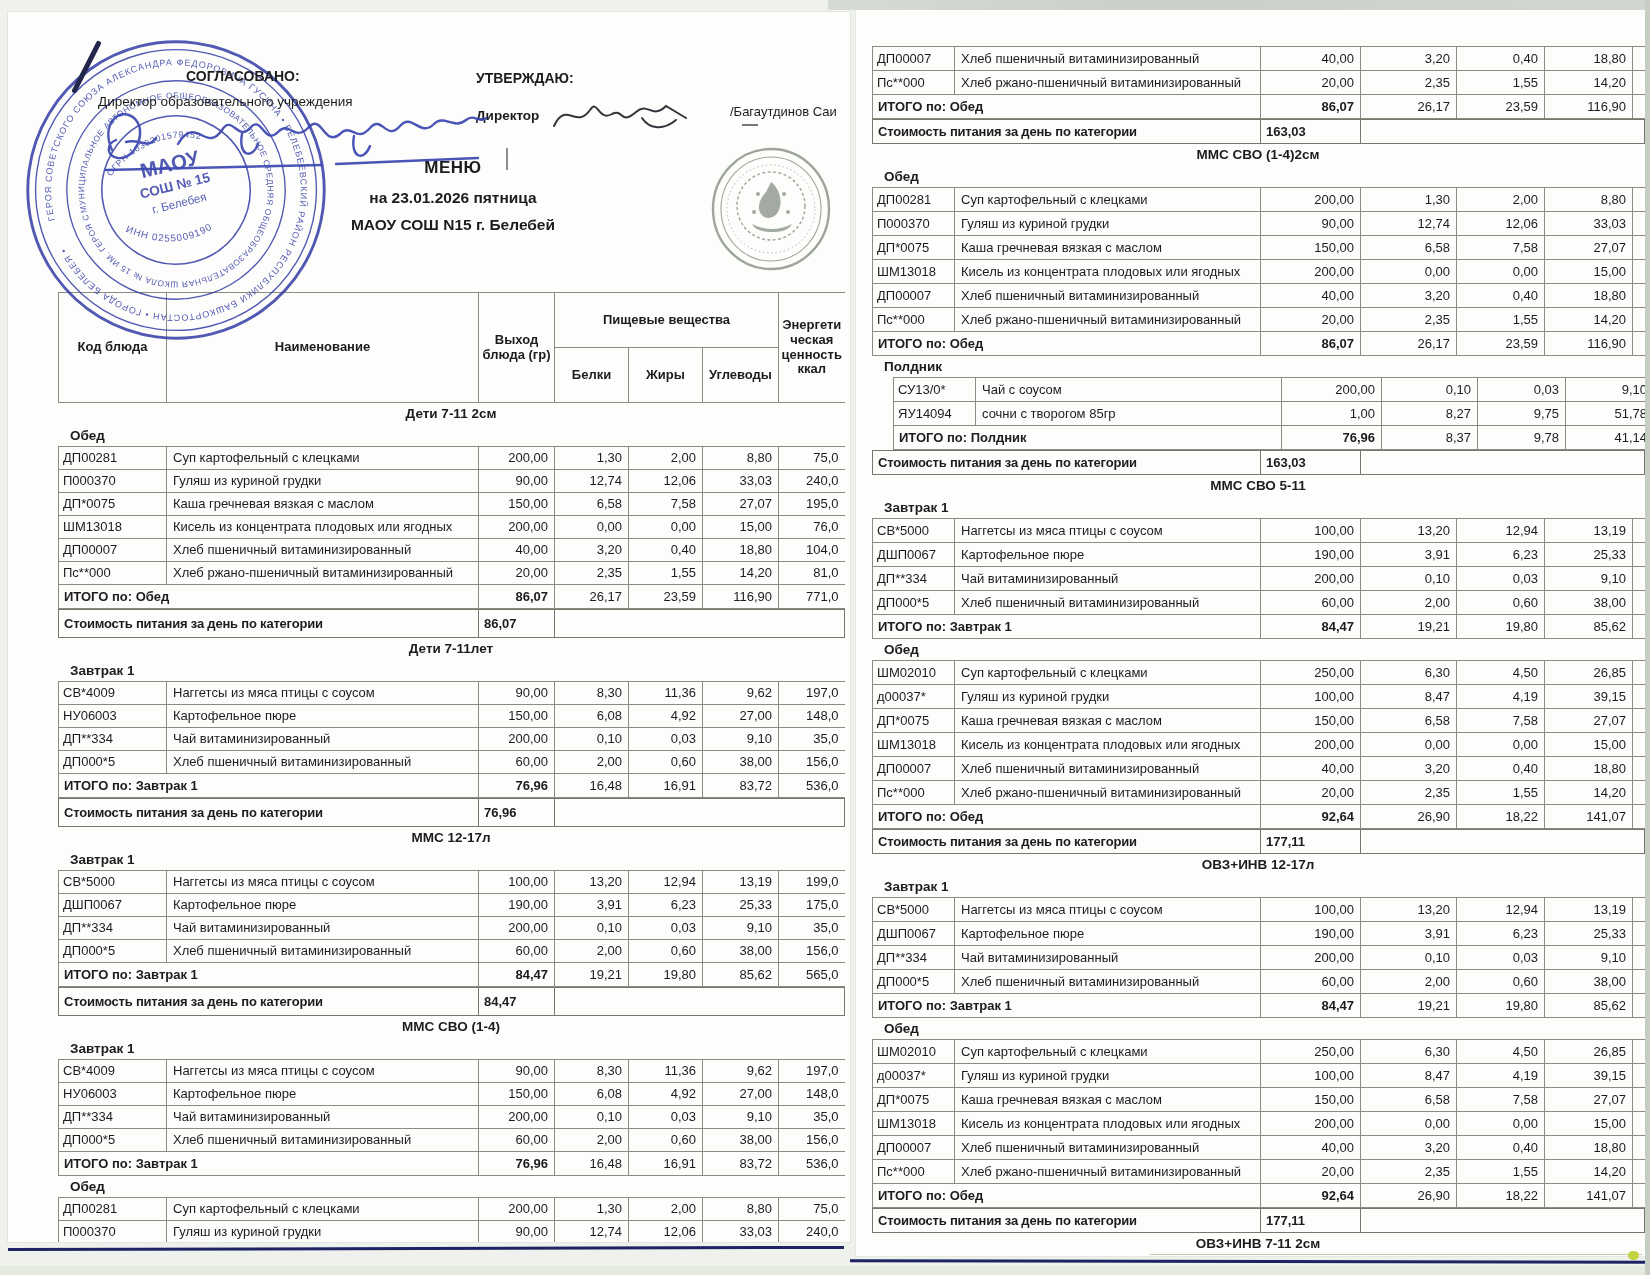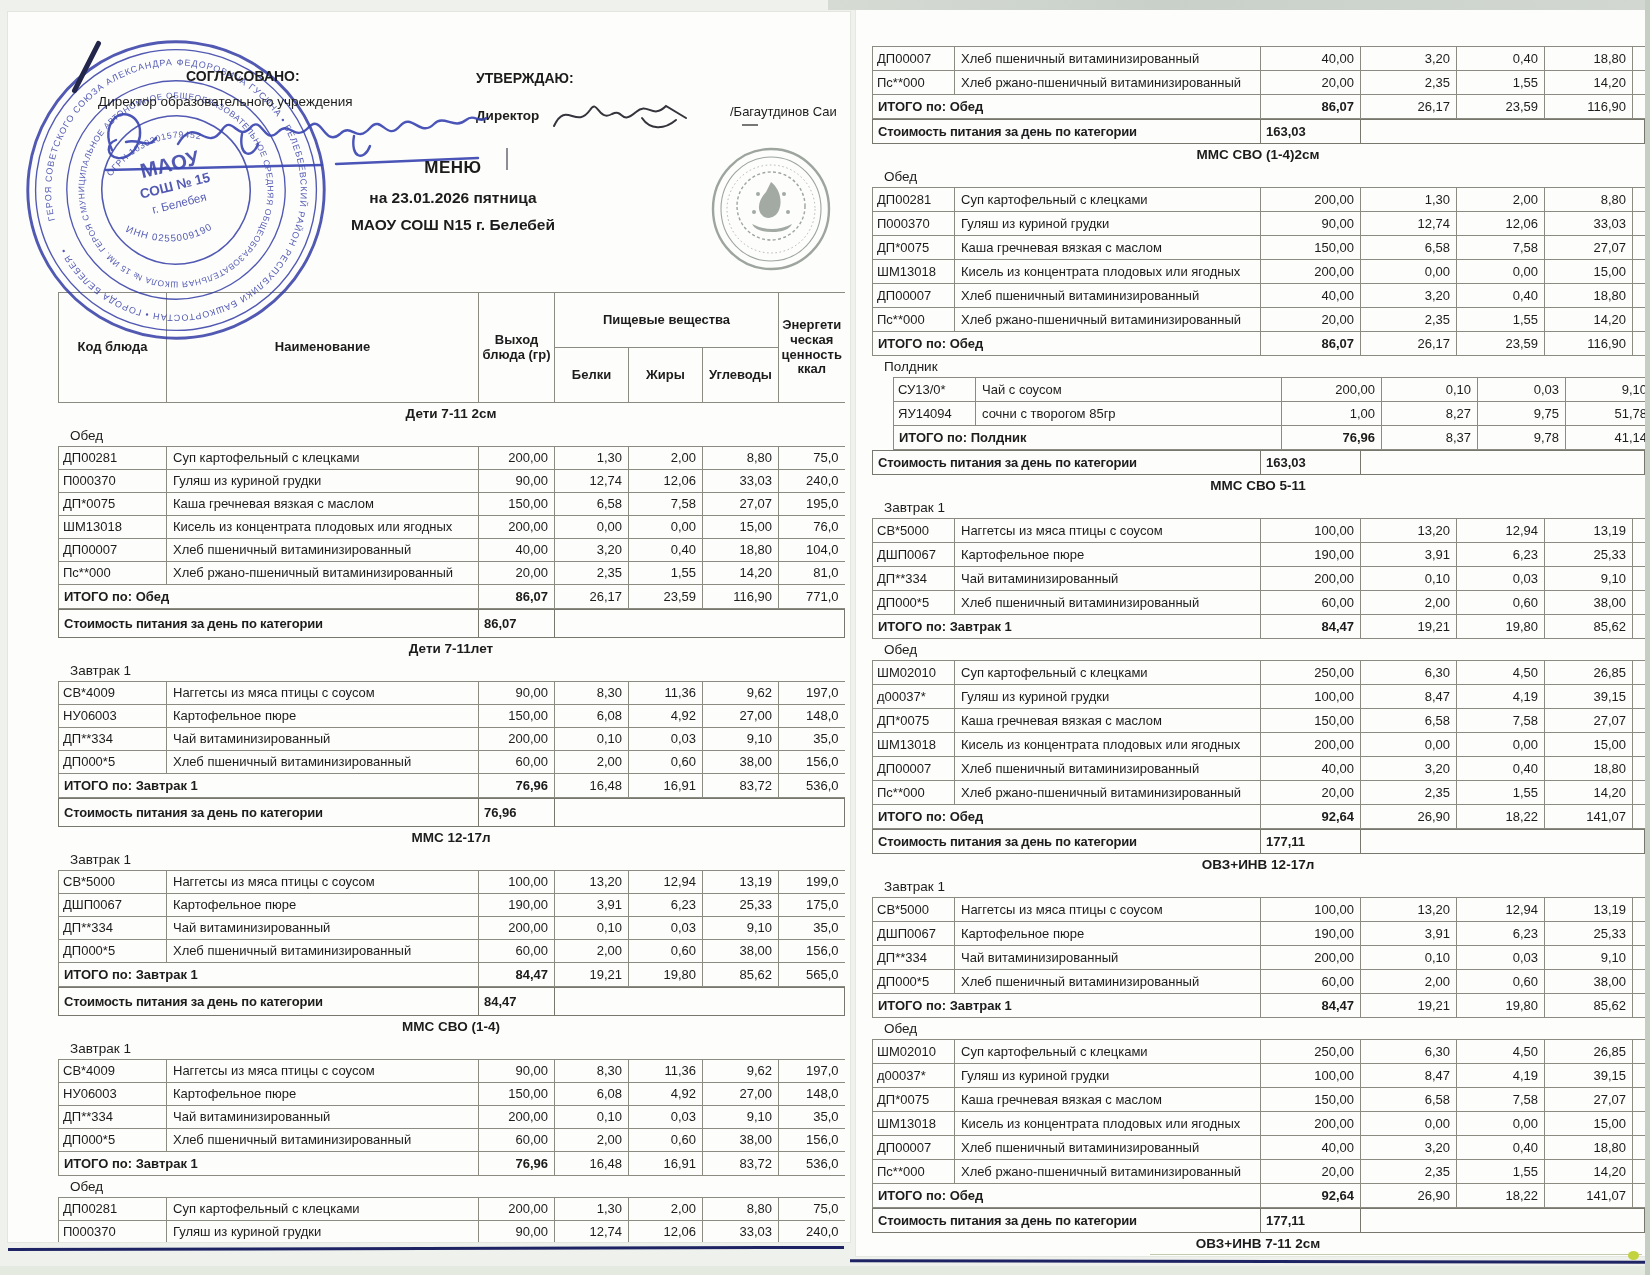--- a/index.html
+++ b/index.html
@@ -51,21 +51,21 @@
   td.kcal{border-right:none;}
   td.sliver{border-right:none;padding:0;}
   tr.total-row td{height:23px;}
   .total-label{font-weight:bold;}
   tr.total-row td.first-num{font-weight:bold;}
   tr.cost-row td{height:27px;border-color:#77776e;}
   .cost-label{font-weight:bold;font-size:14.5px;letter-spacing:-.2px;padding-left:4px;}
   .cost-value{font-weight:bold;font-size:14.5px;text-align:left;padding-left:12px;border-right:none !important;}
   .cost-fill{border-left:none;border-right:none;}
   .section-heading{height:22px;line-height:22px;text-align:center;font-weight:bold;font-size:13.5px;}
-  .group-label{height:20px;line-height:20px;font-weight:normal;font-size:13.5px;padding-left:12px;margin-top:1px;}
+  .group-label{height:20px;line-height:20px;font-weight:bold;font-size:13.5px;padding-left:12px;margin-top:1px;}
 
   
   .head-table td{text-align:center;font-weight:bold;vertical-align:middle;
     white-space:normal;line-height:1.12;padding:16px 2px;}
   .head-table .r1{height:30px;}
   .head-table .r2{height:46px;}
 
   
   .artifact{position:absolute;z-index:3;}
   #top-strip{left:828px;top:0;width:822px;height:10px;background:linear-gradient(90deg,#d6dcd4,#c9d0ca 40%,#d2d8d1);}

